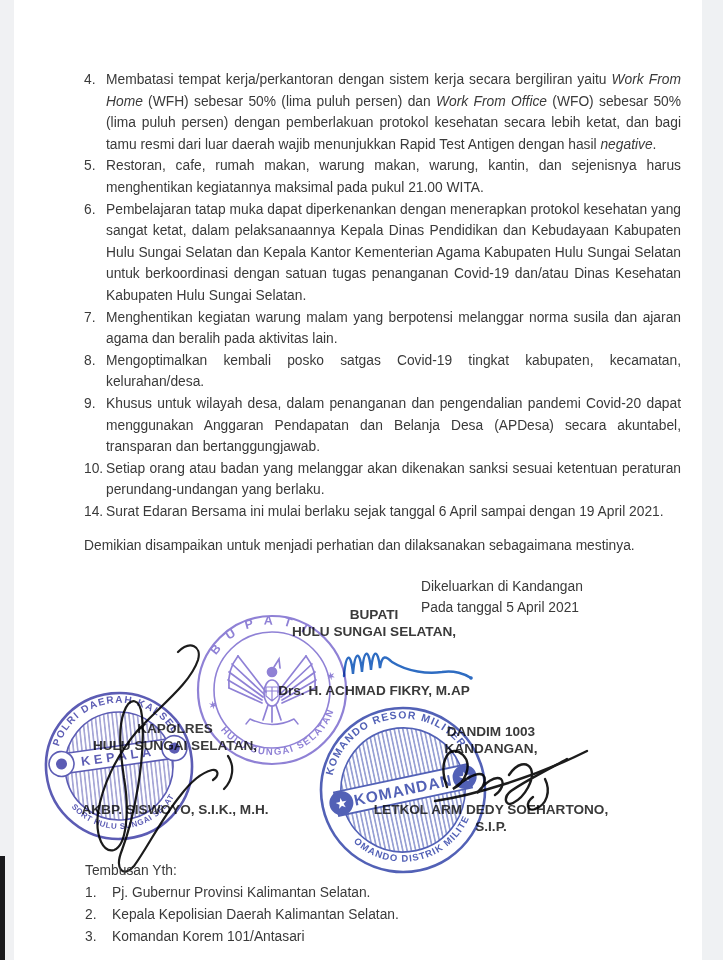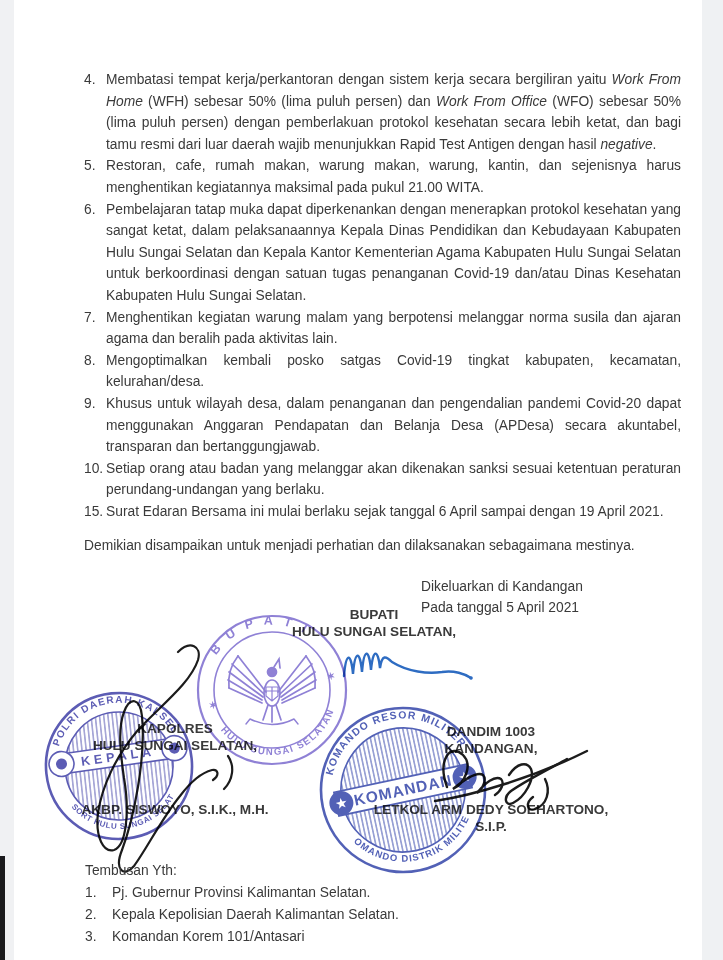--- a/index.html
+++ b/index.html
@@ -66,34 +66,35 @@
     </div>
     <div class="li">
       <div class="num">9.</div>
       <div class="txt">Khusus untuk wilayah desa, dalam penanganan dan pengendalian pandemi Covid-20 dapat menggunakan Anggaran Pendapatan dan Belanja Desa (APDesa) secara akuntabel, transparan dan bertanggungjawab.</div>
     </div>
     <div class="li">
       <div class="num">10.</div>
       <div class="txt">Setiap orang atau badan yang melanggar akan dikenakan sanksi sesuai ketentuan peraturan perundang-undangan yang berlaku.</div>
     </div>
     <div class="li">
-      <div class="num">15.</div>
+      <div class="num">14.</div>
       <div class="txt">Surat Edaran Bersama ini mulai berlaku sejak tanggal 6 April sampai dengan 19 April 2021.</div>
     </div>
     <div class="closing">Demikian disampaikan untuk menjadi perhatian dan dilaksanakan sebagaimana mestinya.</div>
   </div>
 
   <div class="issued">
     <div>Dikeluarkan di Kandangan</div>
     <div>Pada tanggal 5 April 2021</div>
   </div>
 
   <div class="sigblock sig-bupati">
     <div>BUPATI</div>
     <div>HULU SUNGAI SELATAN,</div>
+    <div class="name">Drs. H. ACHMAD FIKRY, M.AP</div>
   </div>
   <div class="sigblock sig-kapolres">
     <div>KAPOLRES</div>
     <div>HULU SUNGAI SELATAN,</div>
     <div class="name">AKBP. SISWOYO, S.I.K., M.H.</div>
   </div>
   <div class="sigblock sig-dandim">
     <div>DANDIM 1003</div>
     <div>KANDANGAN,</div>
     <div class="name">LETKOL ARM DEDY SOEHARTONO, S.I.P.</div>

